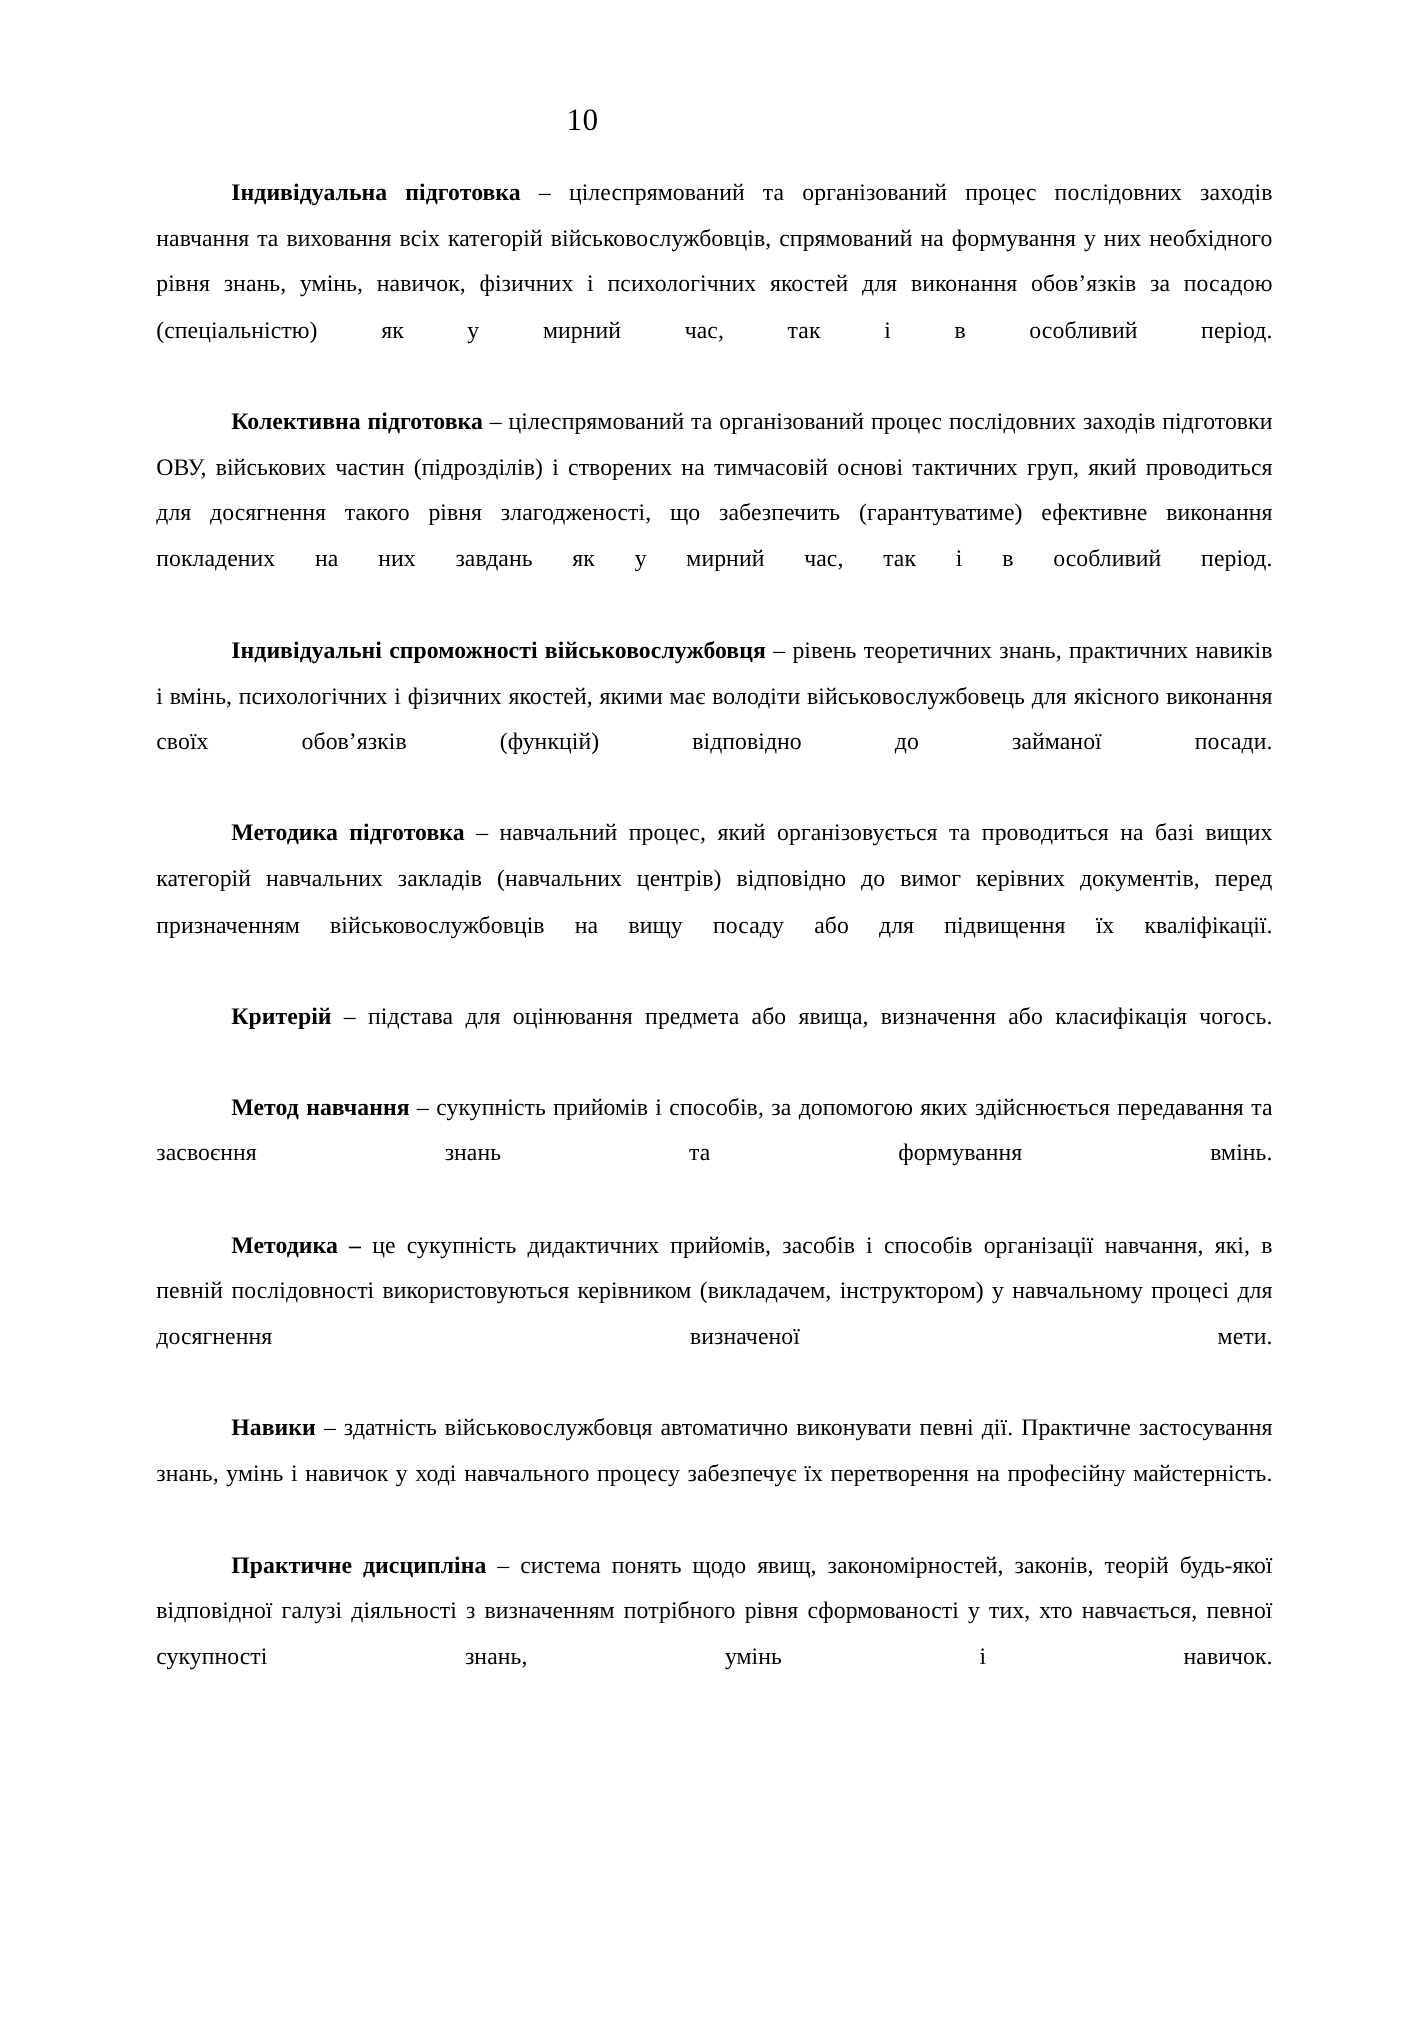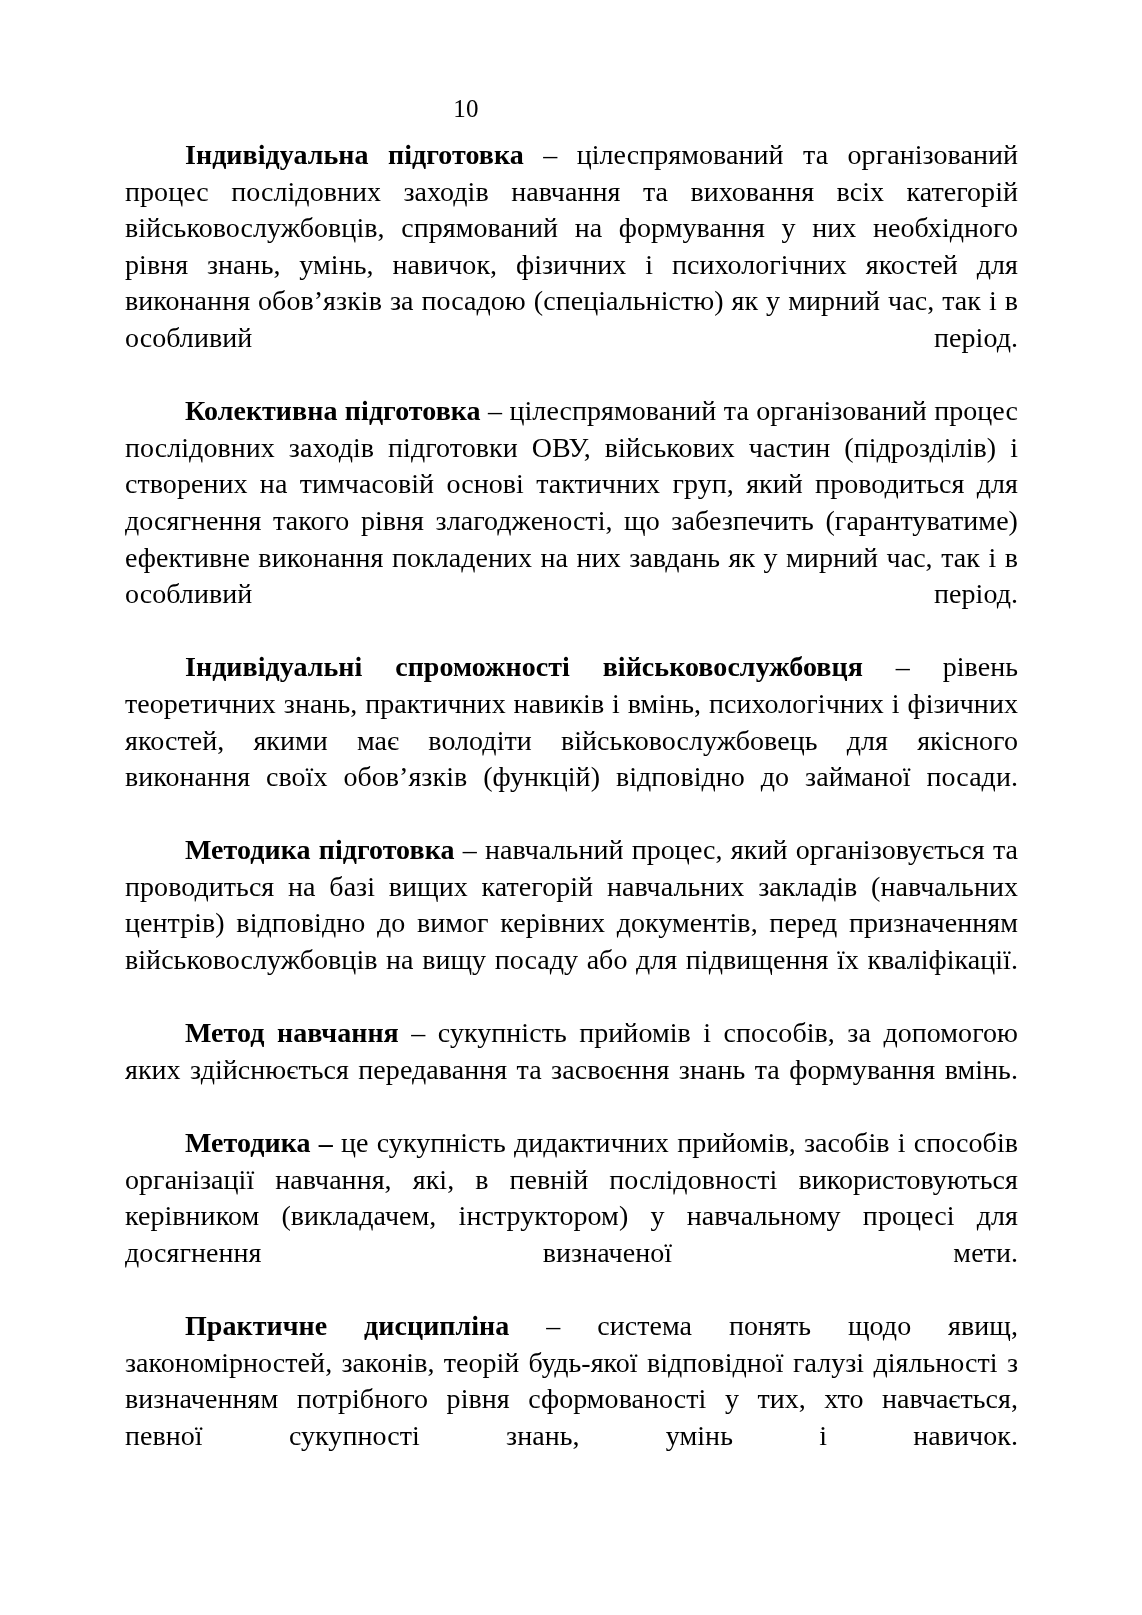--- a/index.html
+++ b/index.html
@@ -16,21 +16,21 @@
     margin: 0 auto;
     background: #ffffff;
     overflow: hidden;
     font-family: "Liberation Serif", "DejaVu Serif", serif;
     color: #000000;
   }
 
   
   .page-number {
     position: absolute;
-    top: 96px;
+    top: 84px;
     left: 0;
     width: 932px;
     text-align: center;
     font-size: 25px;
     line-height: 1;
     letter-spacing: 0.2px;
   }
 
   
   .body-block {
@@ -39,21 +39,21 @@
     left: 125px;
     width: 893px;
   }
 
   p.para {
     margin: 0;
     padding: 0;
     text-indent: 60px;
     text-align: justify;
     text-justify: inter-word;
-    font-size: 28px;
+    font-size: 19px;
     line-height: 36.6px;
     letter-spacing: 0.05px;
     word-spacing: 0.2px;
     hyphens: none;
     font-family: Liberation Serif, serif;
   }
 
   
   p.para::after {
     content: "";
@@ -88,28 +88,34 @@
     </p>
 
     <p class="para">
       <b class="term">Індивідуальні спроможності військовослужбовця</b><span> – рівень теоретичних знань, практичних навиків і вмінь, психологічних і фізичних якостей, якими має володіти військовослужбовець для якісного виконання своїх обов’язків (функцій) відповідно до займаної посади.</span>
     </p>
 
     <p class="para">
       <b class="term">Методика підготовка</b><span> – навчальний процес, який організовується та проводиться на базі вищих категорій навчальних закладів (навчальних центрів) відповідно до вимог керівних документів, перед призначенням військовослужбовців на вищу посаду або для підвищення їх кваліфікації.</span>
     </p>
 
+    <p class="para">
+      <b class="term">Критерій</b><span> – підстава для оцінювання предмета або явища, визначення або класифікація чогось.</span>
+    </p>
 
     <p class="para">
       <b class="term">Метод навчання</b><span> – сукупність прийомів і способів, за допомогою яких здійснюється передавання та засвоєння знань та формування вмінь.</span>
     </p>
 
     <p class="para">
       <b class="term">Методика –</b><span> це сукупність дидактичних прийомів, засобів і способів організації навчання, які, в певній послідовності використовуються керівником (викладачем, інструктором) у навчальному процесі для досягнення визначеної мети.</span>
     </p>
 
+    <p class="para">
+      <b class="term">Навики</b><span> – здатність військовослужбовця автоматично виконувати певні дії. Практичне застосування знань, умінь і навичок у ході навчального процесу забезпечує їх перетворення на професійну майстерність.</span>
+    </p>
 
     <p class="para">
       <b class="term">Практичне дисципліна</b><span> – система понять щодо явищ, закономірностей, законів, теорій будь-якої відповідної галузі діяльності з визначенням потрібного рівня сформованості у тих, хто навчається, певної сукупності знань, умінь і навичок.</span>
     </p>
 
   </div>
 </div>
 
 </body></html>

